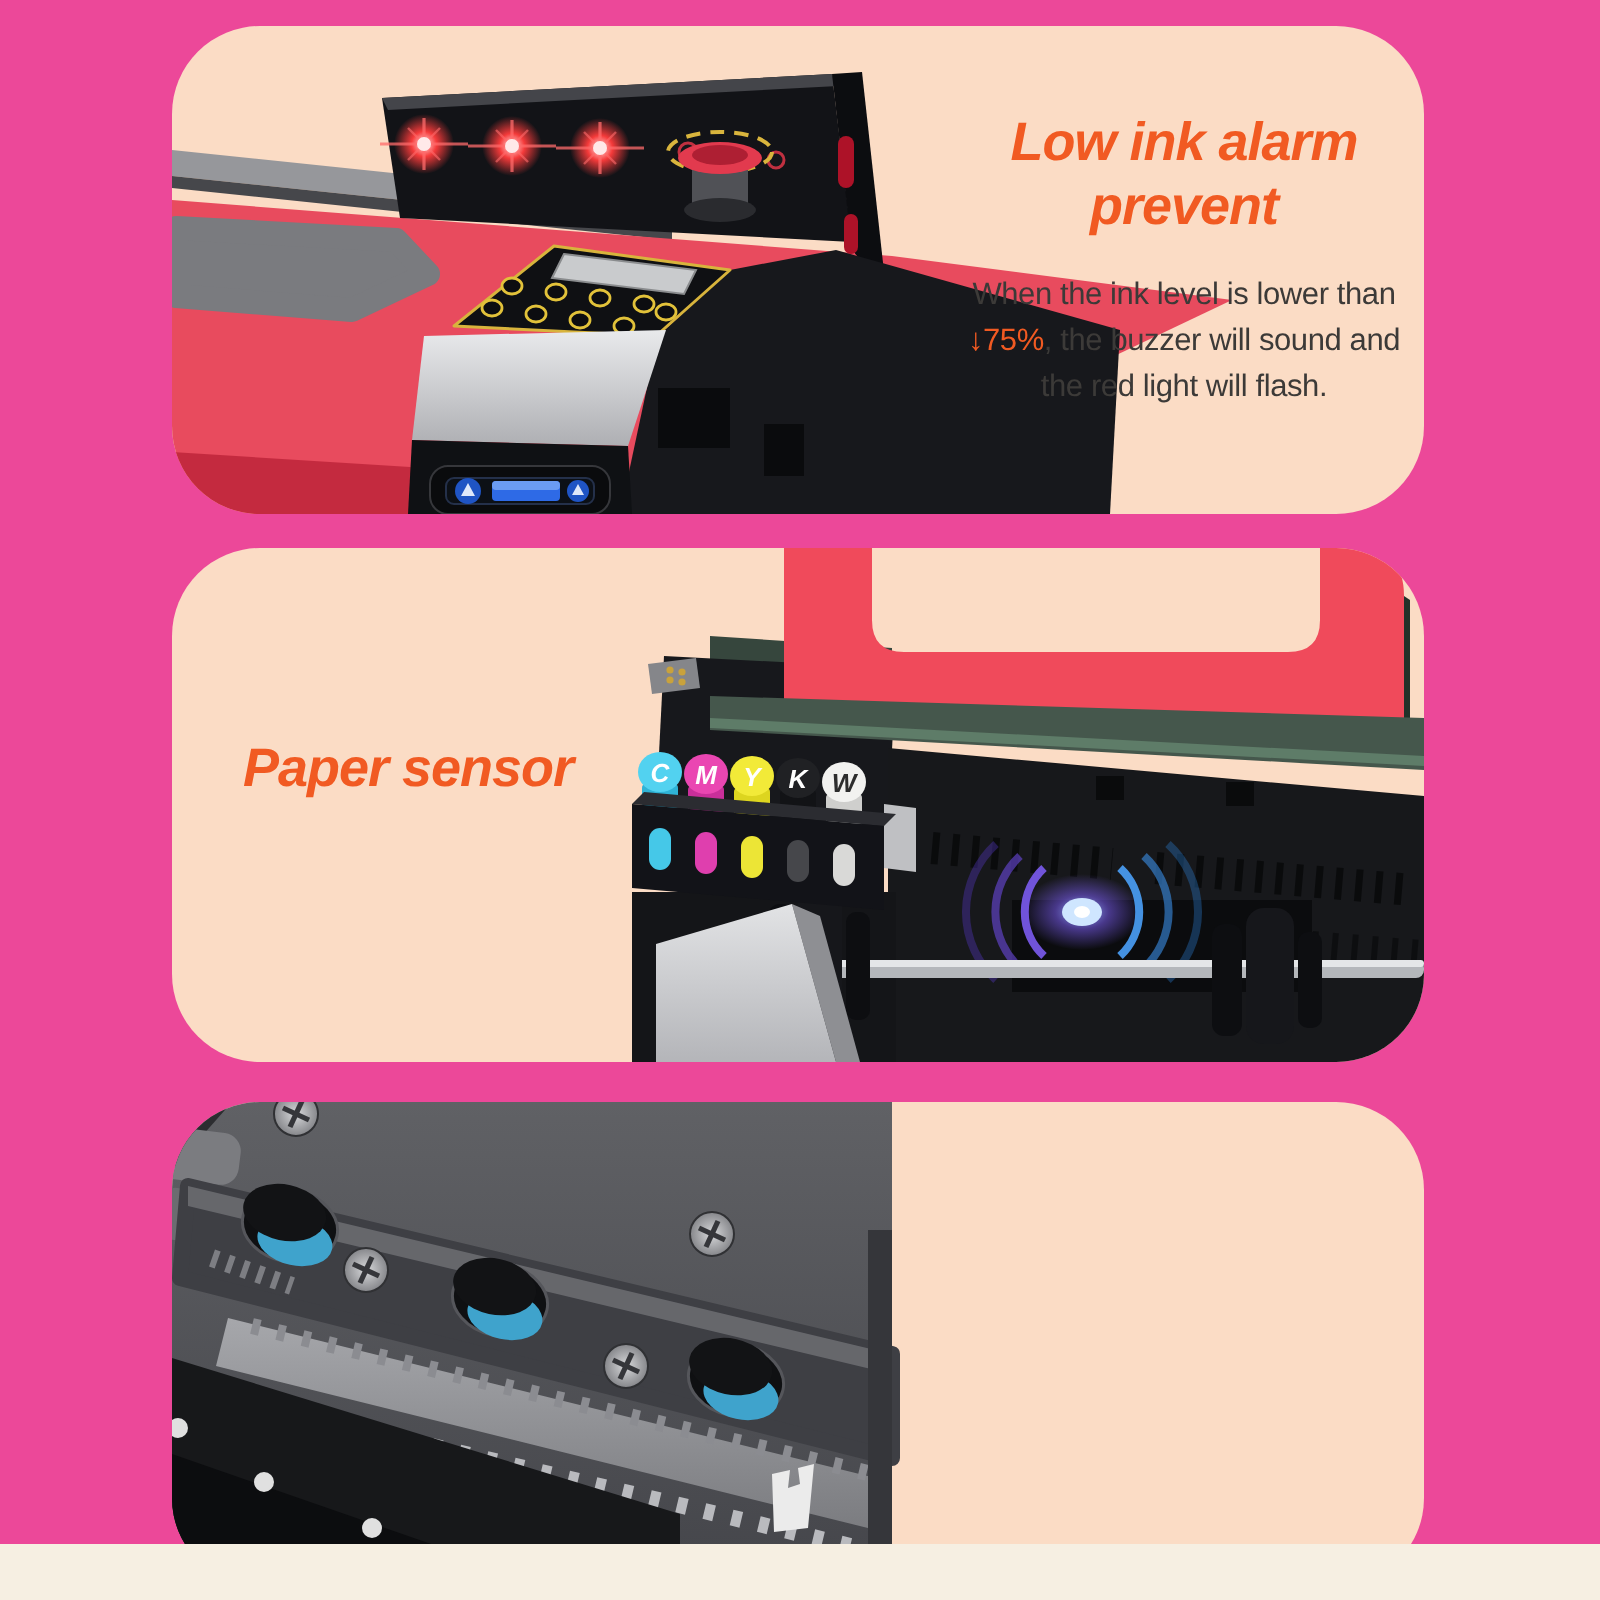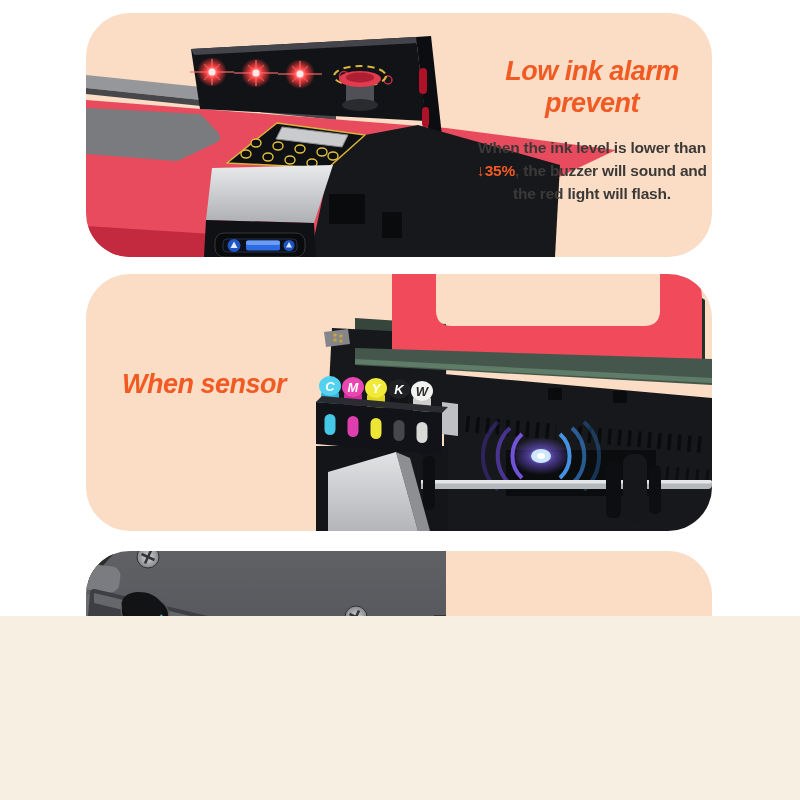--- a/index.html
+++ b/index.html
@@ -1,26 +1,26 @@
 <!DOCTYPE html>
 <html><head>
 <meta charset="utf-8">
 <style>
   html,body{margin:0;padding:0;background:#f6efe2;}
-  .page{position:relative;width:800px;height:616px;background:#ffffff;overflow:hidden;
+  .page{position:relative;width:800px;height:772px;background:#ec4899;overflow:hidden;
         font-family:"Liberation Sans",sans-serif;}
   .card{position:absolute;left:86px;width:626px;background:#fbdcc5;border-radius:44px;overflow:hidden;}
   .card svg{position:absolute;left:0;top:0;display:block;}
   .card1{top:13px;height:244px;}
   .card2{top:274px;height:257px;}
   .card3{top:551px;height:242px;}
   .txt{position:absolute;z-index:5;}
   .heading{margin:0;font-style:italic;font-weight:bold;color:#f15a22;letter-spacing:-0.5px;}
   .h-line{display:block;}
-  .bodytext{margin:0;font-size:15.5px;line-height:23px;color:#3c3a38;letter-spacing:-0.2px;font-weight:bold;}
+  .bodytext{margin:0;font-size:15.5px;line-height:23px;color:#3c3a38;letter-spacing:-0.2px;font-weight:normal;}
   .line{display:block;}
   .hl{color:#f15a22;}
   .txt1{left:388px;top:42px;width:236px;text-align:center;}
   .txt1 .heading{font-size:27px;line-height:32px;}
   .txt1 .bodytext{margin-top:17px;}
   .txt2{left:14px;top:94px;width:208px;text-align:center;}
   .txt2 .heading{font-size:27px;line-height:32px;}
   .txt2 .bodytext{margin-top:9px;line-height:22px;}
   .txt3{left:390px;top:66px;width:230px;text-align:left;}
   .txt3 .heading{font-size:22px;line-height:29px;}
@@ -130,21 +130,21 @@
         </g>
       </g>
     </svg>
     <div class="txt txt1">
       <h2 class="heading">
           <span class="h-line">Low ink alarm</span>
           <span class="h-line">prevent</span>
         </h2>
       <p class="bodytext">
           <span class="line">When the ink level is lower than</span>
-          <span class="line"><span class="hl">↓35%</span><span>, the buzzer will sound and</span></span>
+          <span class="line"><span class="hl">↓75%</span><span>, the buzzer will sound and</span></span>
           <span class="line">the red light will flash.</span>
         </p>
     </div>
   </section>
 
   <section class="card card2">
     <svg width="626" height="257" viewBox="0 0 626 257">
       <defs>
         <radialGradient id="glowCore">
           <stop offset="0" stop-color="#9ecbff"></stop>
@@ -237,21 +237,21 @@
             <rect x="238.5" y="140" width="11" height="21" rx="5.5" fill="#45c8e8"></rect>
             <rect x="261.5" y="142" width="11" height="21" rx="5.5" fill="#df3fae"></rect>
             <rect x="284.5" y="144" width="11" height="21" rx="5.5" fill="#ece536"></rect>
             <rect x="307.5" y="146" width="11" height="21" rx="5.5" fill="#46474b"></rect>
             <rect x="330.5" y="148" width="11" height="21" rx="5.5" fill="#d9d9d7"></rect>
           </g>
         </g>
       </g>
     </svg>
     <div class="txt txt2">
-      <h2 class="heading">When sensor</h2>
+      <h2 class="heading">Paper sensor</h2>
     </div>
   </section>
 
   <section class="card card3">
     <svg width="626" height="242" viewBox="0 0 626 242">
       <defs>
         <linearGradient id="plateGrad" x1="0" y1="0" x2="0" y2="1">
           <stop offset="0" stop-color="#606165"></stop>
             <stop offset="1" stop-color="#44454a"></stop>
         </linearGradient>

